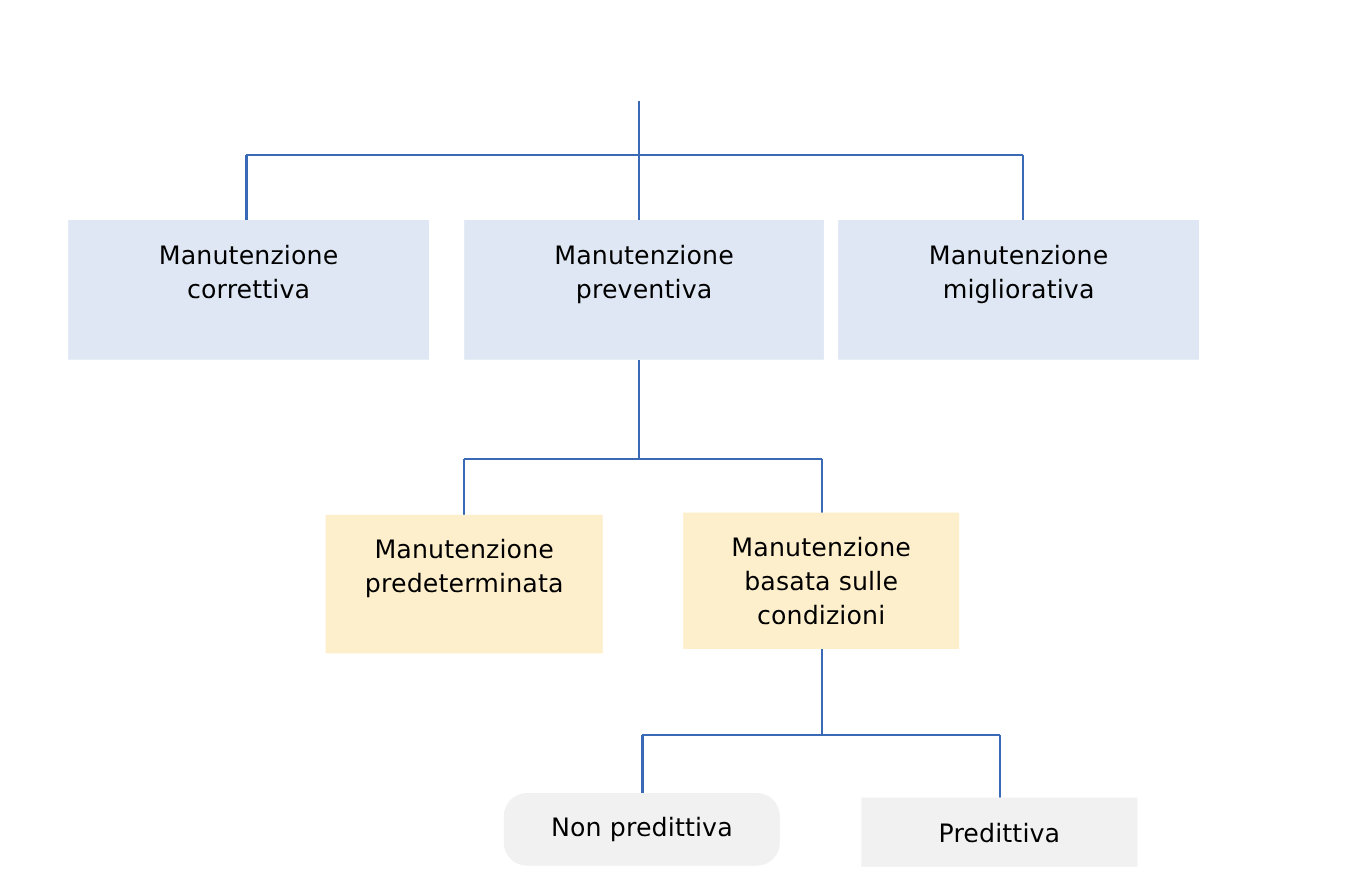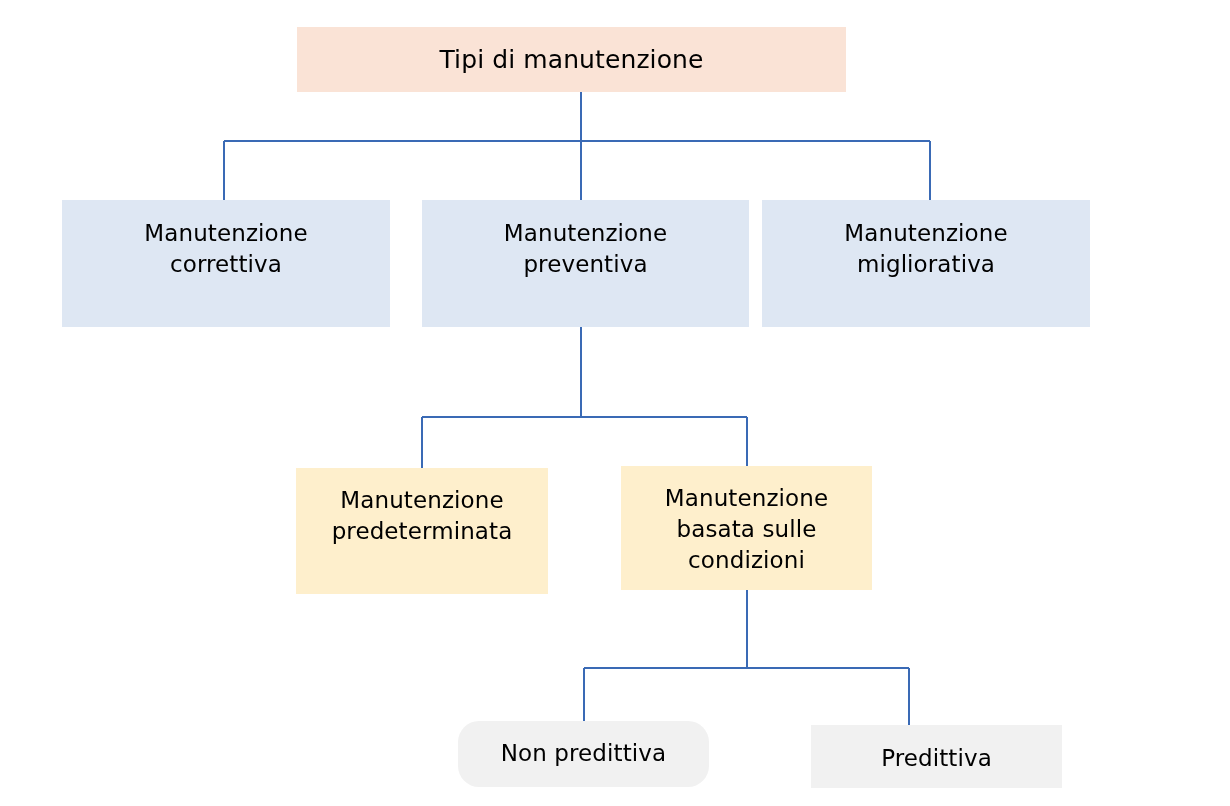--- a/index.html
+++ b/index.html
@@ -85,35 +85,34 @@
       <path d="M 747 417 L 747 466"></path>
 
       <path d="M 747 590 L 747 668"></path>
 
       <path d="M 584 668 L 909 668"></path>
       <path d="M 584 668 L 584 721"></path>
       <path d="M 909 668 L 909 725"></path>
     </g>
   </svg>
 
-  <div class="node node-root" style="left:297px; top:27px; width:549px; height:65px;">Tipi di manutenzione</div>
 
   <div class="node node-level1" style="left:62px; top:200px; width:328px; height:127px;">Manutenzione
 correttiva</div>
 
   <div class="node node-level1" style="left:422px; top:200px; width:327px; height:127px;">Manutenzione
 preventiva</div>
 
   <div class="node node-level1" style="left:762px; top:200px; width:328px; height:127px;">Manutenzione
 migliorativa</div>
 
   <div class="node node-level2" style="left:296px; top:468px; width:252px; height:126px;">Manutenzione
 predeterminata</div>
 
   <div class="node node-level2" style="left:621px; top:466px; width:251px; height:124px;">Manutenzione
 basata sulle
 condizioni</div>
 
   <div class="node node-level3" style="left:458px; top:721px; width:251px; height:66px;border-radius:21px;">Non predittiva</div>
 
-  <div class="node node-level3 node-shift" style="left:783px; top:725px; width:251px; height:63px;margin-left:28px;">Predittiva</div>
+  <div class="node node-level3 node-shift" style="left:783px; top:725px; width:251px; height:63px;">Predittiva</div>
 
 </div>
 
 </body></html>

